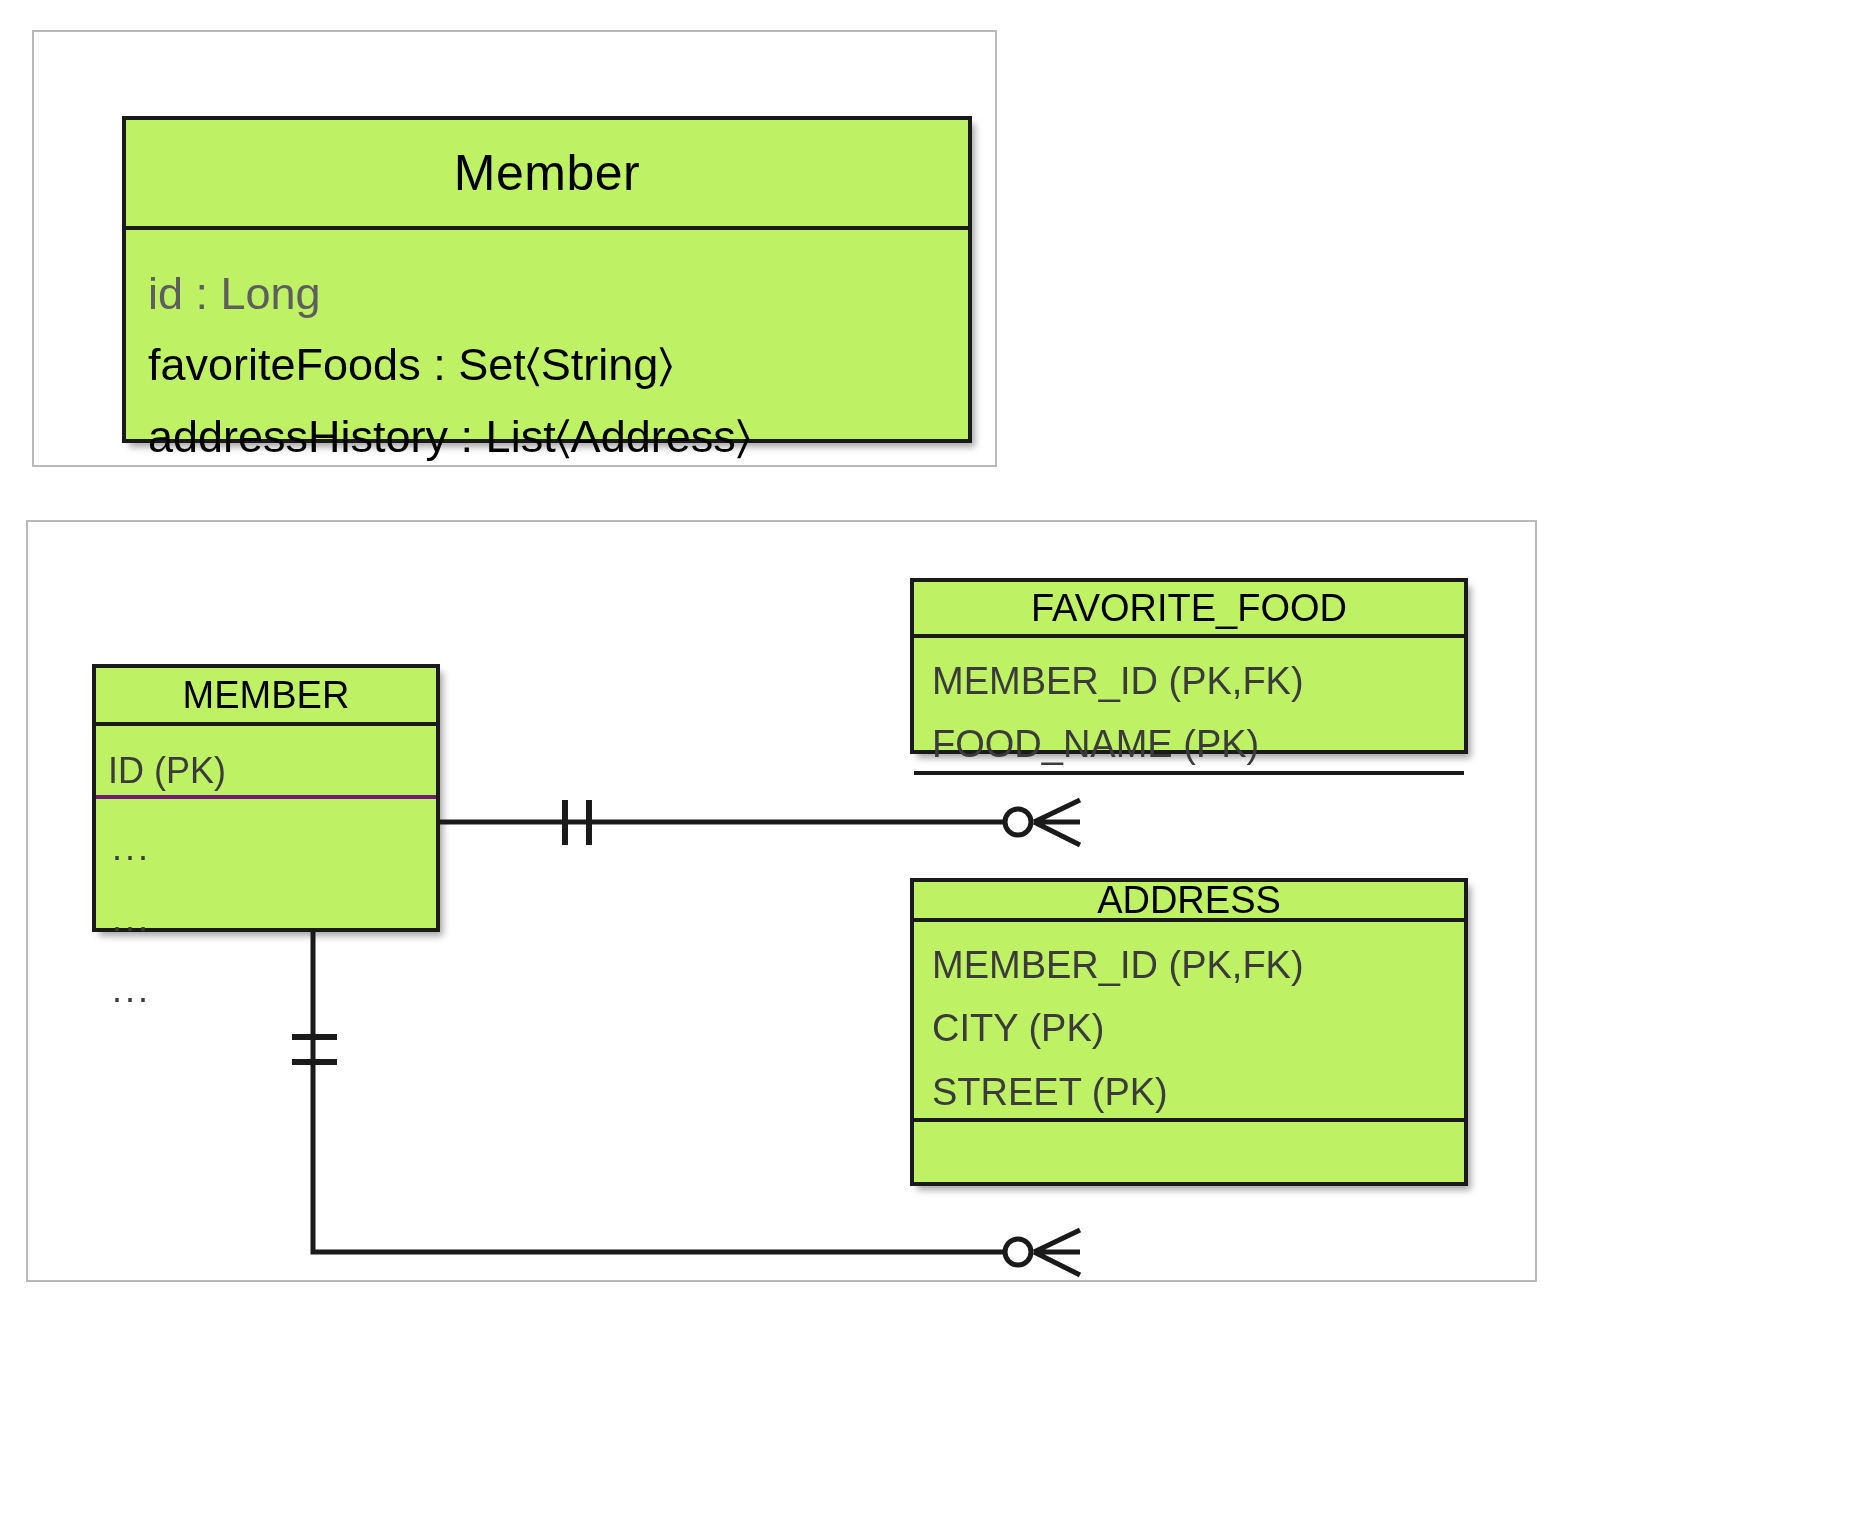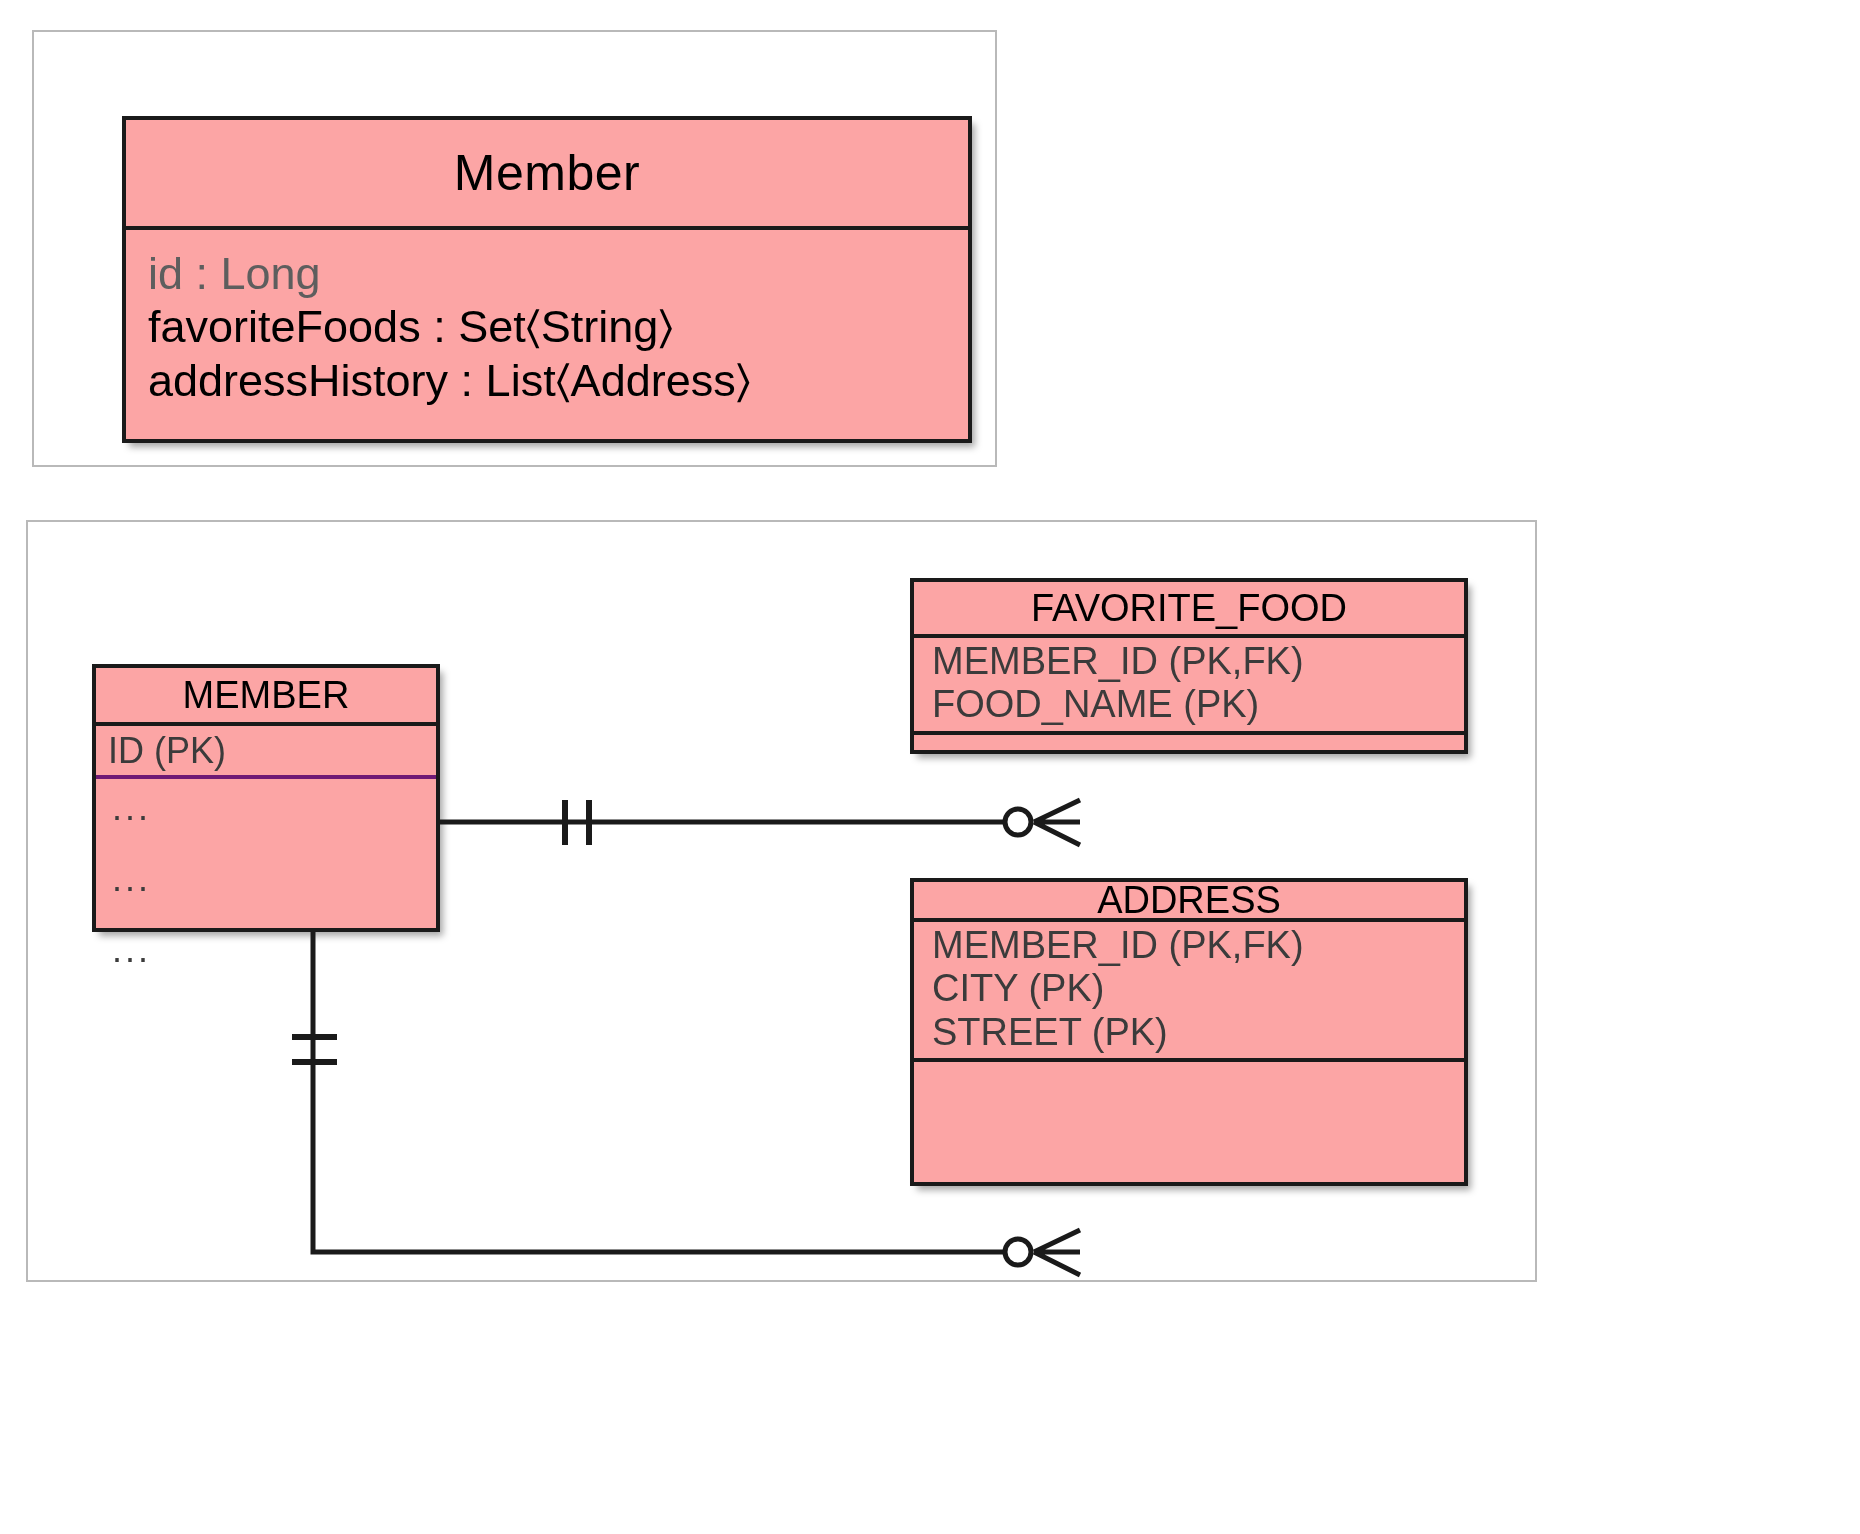--- a/index.html
+++ b/index.html
@@ -15,41 +15,42 @@
     background:#ffffff;
     border:2px solid #b9b9b9;
     box-sizing:border-box;
   }
   #uml-panel{ left:32px;  top:30px;   width:965px;  height:437px; }
   #er-panel { left:26px;  top:520px;  width:1511px; height:762px; }
 
   
   .ebox{
     position:absolute;
-    background:#fca5a5;
+    background:#bef264;
     border:4px solid #1a1a1a;
     box-sizing:border-box;
     box-shadow:5px 6px 7px -2px rgba(0,0,0,0.35);
   }
 
   .ebox .title{
     text-align:center;
     color:#000000;
     box-sizing:border-box;
     display:flex;align-items:center;justify-content:center;
     border-bottom:4px solid #1a1a1a;
     white-space:nowrap;
   }
   .ebox .section{
     box-sizing:border-box;
     color:#3b3b3b;
   }
   .ebox .row{
     white-space:nowrap;
     line-height:1.14;
+    margin-top:20px;
   }
 
   
   #member-class{
     left:88px; top:84px; width:850px; height:327px;
     border-width:4px;
   }
   #member-class .title{
     height:110px;
     font-size:50px;

